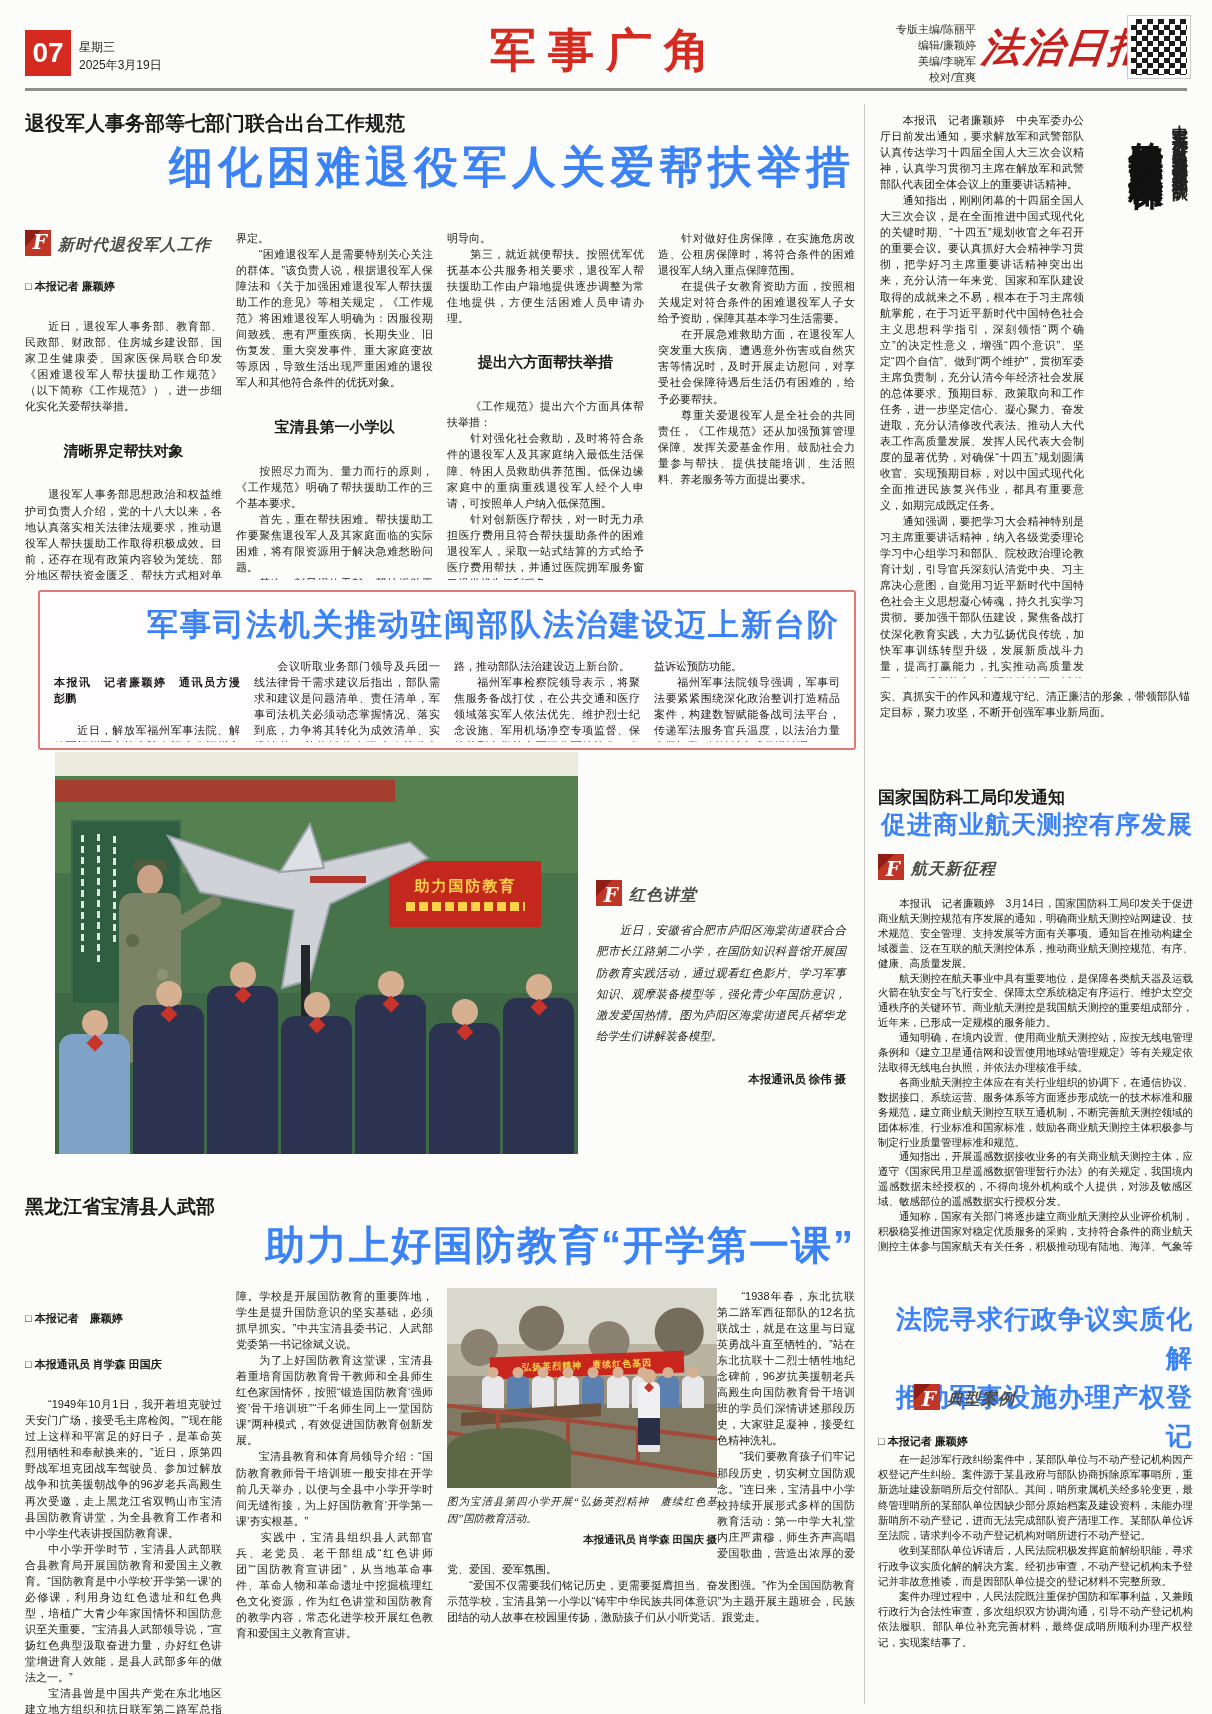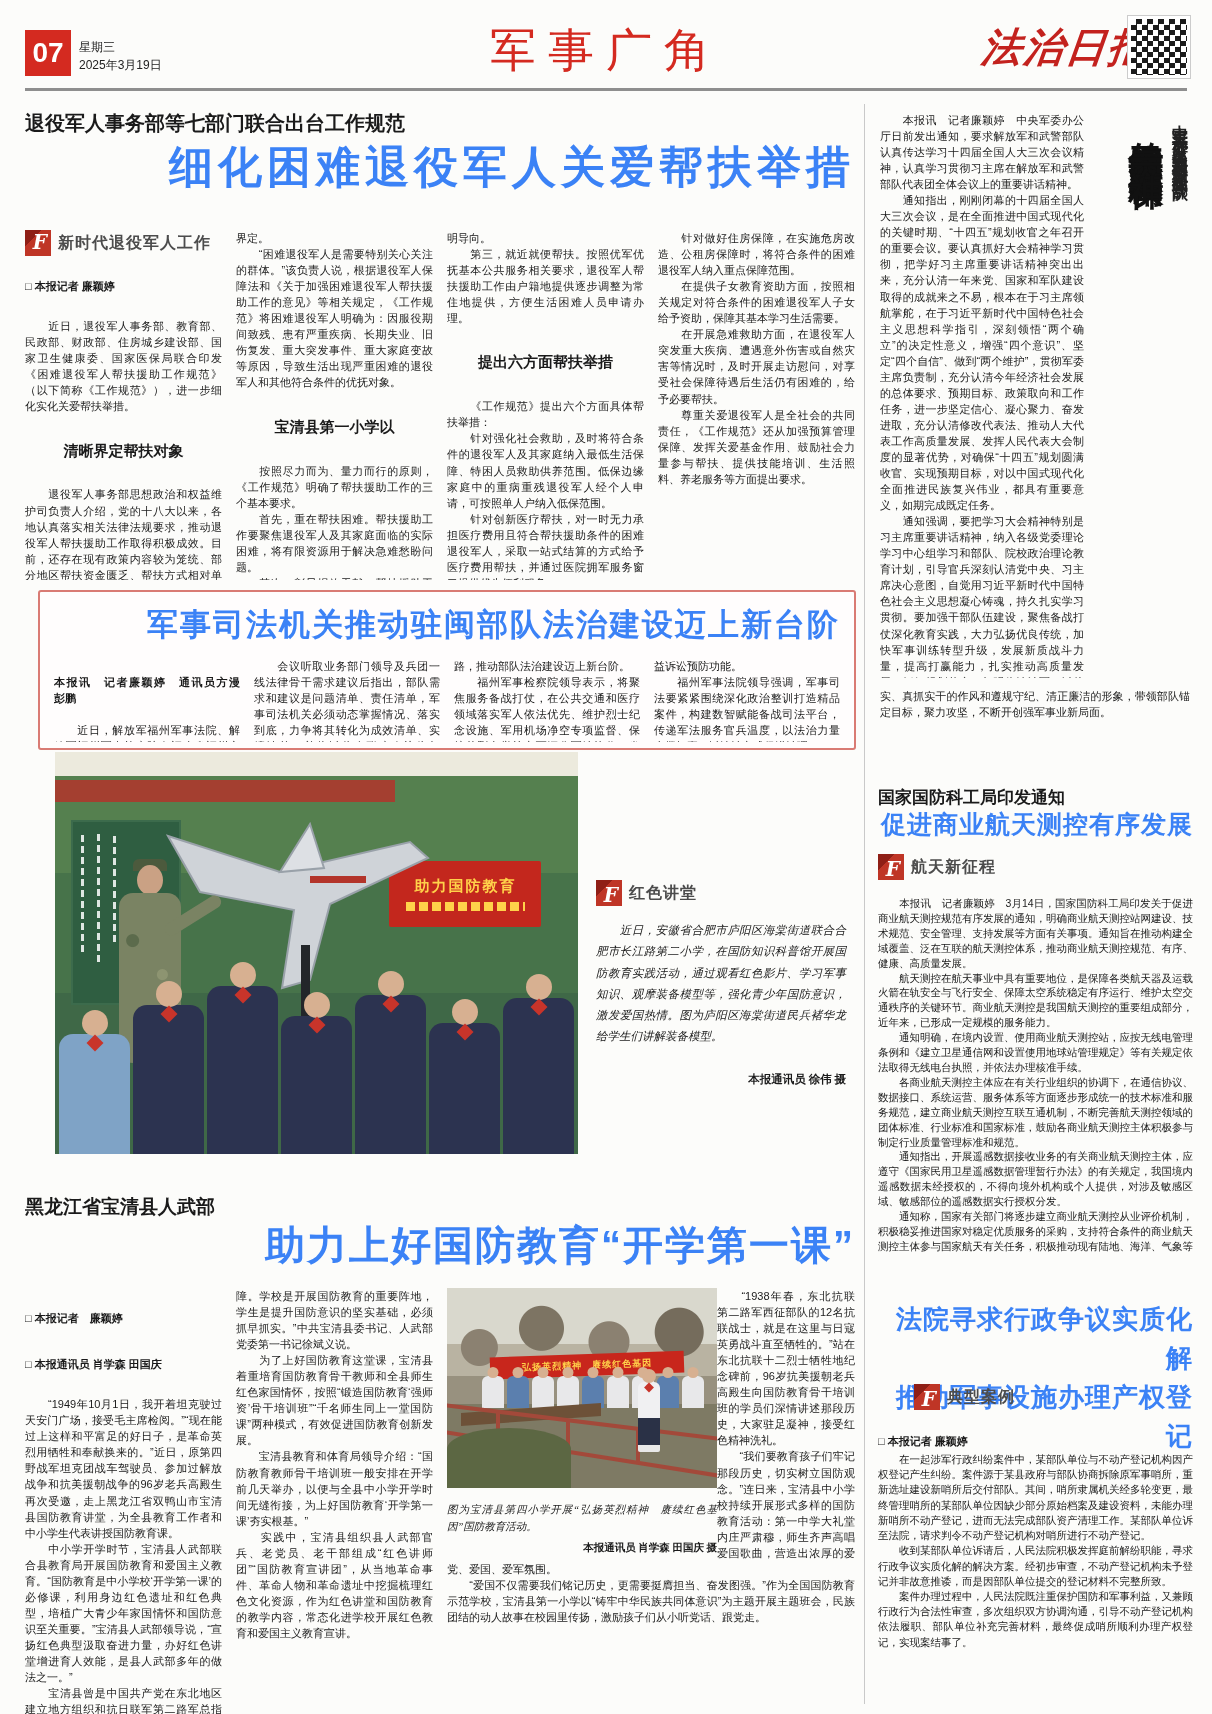--- a/index.html
+++ b/index.html
@@ -4,37 +4,37 @@
 <style>
   html,body{margin:0;padding:0;background:#e9e9e9;}
   #page{position:relative;width:1212px;height:1714px;background:#fcfcfa;overflow:hidden;
         font-family:"Liberation Sans",sans-serif;color:#1a1a1a;margin:0 auto;}
   .abs{position:absolute;}
   
   .pagenum{left:25px;top:30px;width:46px;height:46px;background:#d42a20;color:#fff;
            font-weight:bold;font-size:28px;display:flex;align-items:center;justify-content:center;}
   .dateblk{left:79px;top:38px;font-size:12px;line-height:1.5;color:#222;}
   .sectitle{left:0;top:20px;width:1212px;text-align:center;color:#d42a20;font-size:46px;
-            font-weight:normal;letter-spacing:12px;}
+            font-weight:bold;letter-spacing:12px;}
   .credits{left:828px;top:22px;width:148px;text-align:right;font-size:11px;line-height:1.45;color:#333;}
   .masthead{left:982px;top:20px;font-family:"DejaVu Serif",serif;font-style:italic;font-weight:bold;
             color:#c3221e;font-size:40px;letter-spacing:2px;transform:skewX(-6deg);}
   .qr{left:1128px;top:16px;width:56px;height:56px;border:3px solid #fff;outline:1px solid #ccc;
       background-image:repeating-conic-gradient(#1c1c1c 0% 25%, #fff 0% 50%);background-size:11px 11px;}
   .hrule{left:25px;top:88px;width:1162px;height:3px;background:#8e8e8e;}
   .vdivider{left:864px;top:104px;width:1px;height:1600px;background:#c9c9c9;}
   
   .kicker{font-weight:bold;text-align:left;}
   .headline{font-weight:bold;text-align:right;color:#3b82f6;}
   .cols{display:flex;gap:14px;overflow:hidden;}
   .col{flex:1;font-size:11px;line-height:1.46;text-align:justify;white-space:pre-line;overflow:hidden;}
   .subhead{text-align:center;font-weight:bold;font-size:15px;margin:9px 0;white-space:normal;}
   .byline{font-weight:bold;font-size:11px;margin:6px 0 8px 0;}
-  .labelrow{display:flex;align-items:center;gap:7px;font-size:16px;font-weight:bold;
-            color:#4c4c4c;letter-spacing:1px;}
+  .labelrow{display:flex;align-items:flex-end;gap:7px;font-size:16px;font-weight:bold;
+            color:#4c4c4c;letter-spacing:1px;font-style:italic;}
   .cube{width:26px;height:26px;flex:0 0 26px;position:relative;
         background:linear-gradient(135deg,#8f1f16 0 32%,#bf3526 32%);}
   .cube::after{content:"F";position:absolute;right:3px;bottom:-1px;color:#fff;font-size:20px;
         font-family:"DejaVu Serif",serif;font-style:italic;font-weight:bold;}
   .para{white-space:pre-line;text-align:justify;}
   
   .v-kicker{left:25px;top:110px;width:830px;font-size:20px;}
   .v-head{left:25px;top:138px;width:830px;font-size:44px;letter-spacing:5px;}
   .v-cols{left:25px;top:214px;width:830px;height:366px;}
   
@@ -107,21 +107,21 @@
   .p2-deck{position:absolute;top:60%;left:5%;width:52%;height:13px;background:#6d5138;transform:skewY(-4deg);}
   .p2-grass{position:absolute;bottom:0;left:0;width:46%;height:30%;background:#5c6743;
             border-radius:50% 50% 0 0/35% 35% 0 0;}
   .p2-boy{position:absolute;right:21%;top:47%;width:22px;height:70px;border-radius:6px 6px 2px 2px;
           background:linear-gradient(180deg,#f0f0f2 0 52%,#2a3146 52% 90%,#e8e8e8 90%);}
   .p2-boy::before{content:"";position:absolute;top:-13px;left:50%;transform:translateX(-50%);
           width:14px;height:14px;border-radius:50%;background:#d7b091;}
   .p2-boy::after{content:"";position:absolute;top:2px;left:50%;transform:translateX(-50%) rotate(45deg);
           width:7px;height:7px;background:#c8342a;}
   .bq-caption{font-family:"Liberation Serif",serif;font-style:italic;font-size:10.5px;line-height:1.6;
-              margin-top:14px;text-align:justify;}
+              margin-top:6px;text-align:justify;}
   .bq-credit{font-family:"Liberation Serif",serif;font-weight:bold;font-size:10.5px;text-align:right;margin-top:4px;}
   
   .npc-col{left:880px;top:112px;width:204px;height:566px;font-size:11px;line-height:1.46;
            text-align:justify;white-space:pre-line;overflow:hidden;}
   .npc-vhead{left:1088px;top:112px;width:102px;height:592px;writing-mode:vertical-rl;overflow:hidden;}
   .npc-vkicker{font-size:16px;font-weight:600;letter-spacing:3px;color:#222;}
   .npc-vtitle{font-size:35px;font-weight:bold;letter-spacing:2px;color:#111;margin-top:2px;}
   .npc-close{left:880px;top:688px;width:310px;height:78px;font-size:11px;line-height:1.46;
              text-align:justify;white-space:pre-line;overflow:hidden;}
   
@@ -143,20 +143,26 @@
 <div id="page">
 
   <div class="abs pagenum">
     <span>07</span>
   </div>
   <div class="abs dateblk">
     <div>星期三</div>
     <div>2025年3月19日</div>
   </div>
   <div class="abs sectitle">军事广角</div>
+  <div class="abs credits">
+    <div>专版主编/陈丽平</div>
+    <div>编辑/廉颖婷</div>
+    <div>美编/李晓军</div>
+    <div>校对/宜爽</div>
+  </div>
   <div class="abs masthead">法治日报</div>
   <div class="abs qr"></div>
   <div class="abs hrule"></div>
   <div class="abs vdivider"></div>
 
   <div class="abs kicker v-kicker">退役军人事务部等七部门联合出台工作规范</div>
   <div class="abs headline v-head">细化困难退役军人关爱帮扶举措</div>
   <div class="abs cols v-cols">
     <div class="col">
       <div class="labelrow">

